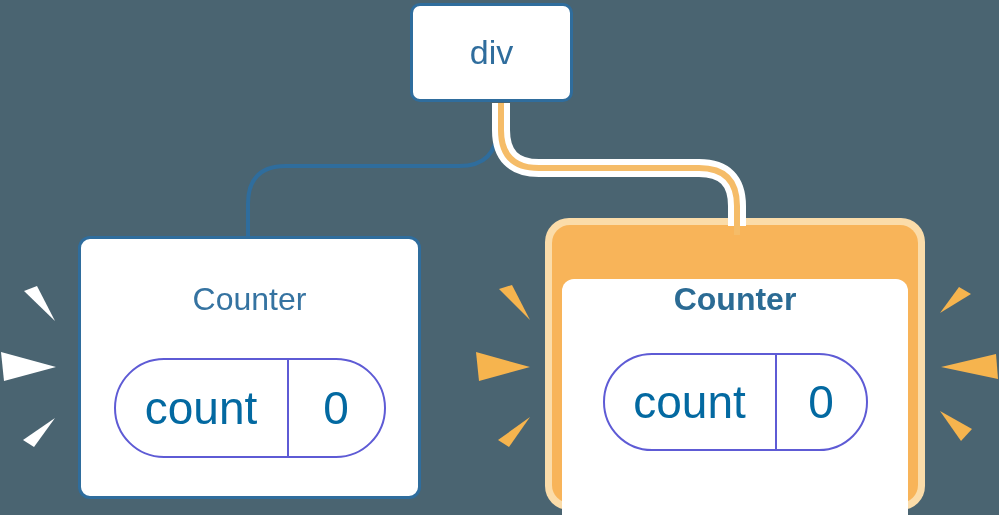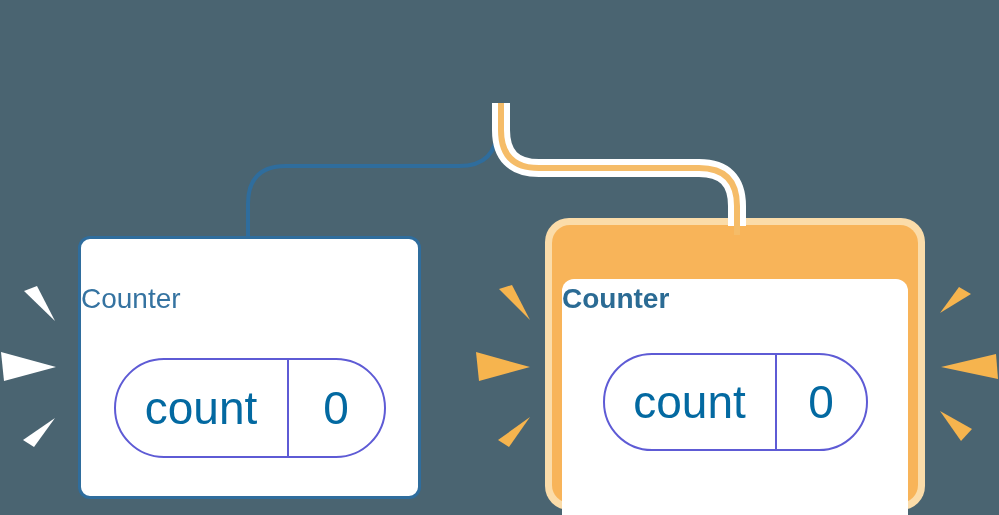--- a/index.html
+++ b/index.html
@@ -57,21 +57,22 @@
     padding: 10px;
   }
   .card-right-inner {
     box-sizing: border-box;
     width: 100%; height: 100%;
     background: #ffffff;
     border-radius: 12px;
   }
 
   .card-title {
-    font-size: 28px;
+    text-align: center;
+    font-size: 32px;
     line-height: 40px;
     margin-top: 40px;
     color: #3573A1;
     font-weight: 500;
   }
   .card-right-inner .card-title {
     margin-top: 44px;
     font-weight: 700;
     color: #2B6B94;
   }
@@ -131,20 +132,23 @@
       <div class="card-right-inner">
         <div class="card-title">Counter</div>
         <div class="state-pill">
           <div class="state-key">count</div>
           <div class="state-value">0</div>
         </div>
       </div>
     </div>
   </div>
 
+  <div class="root-node">
+    <span>div</span>
+  </div>
 
   <svg class="overlay" viewBox="0 0 999 515">
 
     <path d="M 497 103 L 497 128 Q 497 166 459 166 L 286 166 Q 248 166 248 204 L 248 239" fill="none" stroke="#2F6D9D" stroke-width="4"></path>
 
     <path d="M 501 103 L 501 130 Q 501 168 539 168 L 699 168 Q 737 168 737 206 L 737 226" fill="none" stroke="#FFFFFF" stroke-width="18"></path>
     <path d="M 501 103 L 501 130 Q 501 168 539 168 L 699 168 Q 737 168 737 206 L 737 235" fill="none" stroke="#F5BC68" stroke-width="6"></path>
 
     <g fill="#FFFFFF">
       <polygon points="24,291 37,286 55,321"></polygon>

